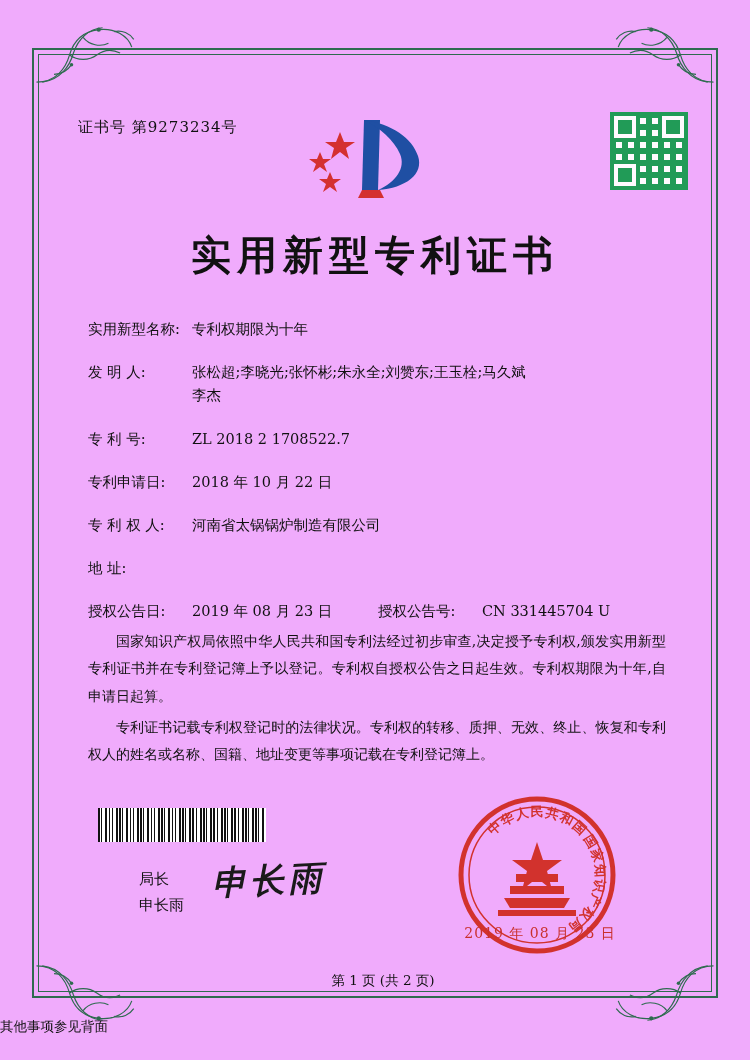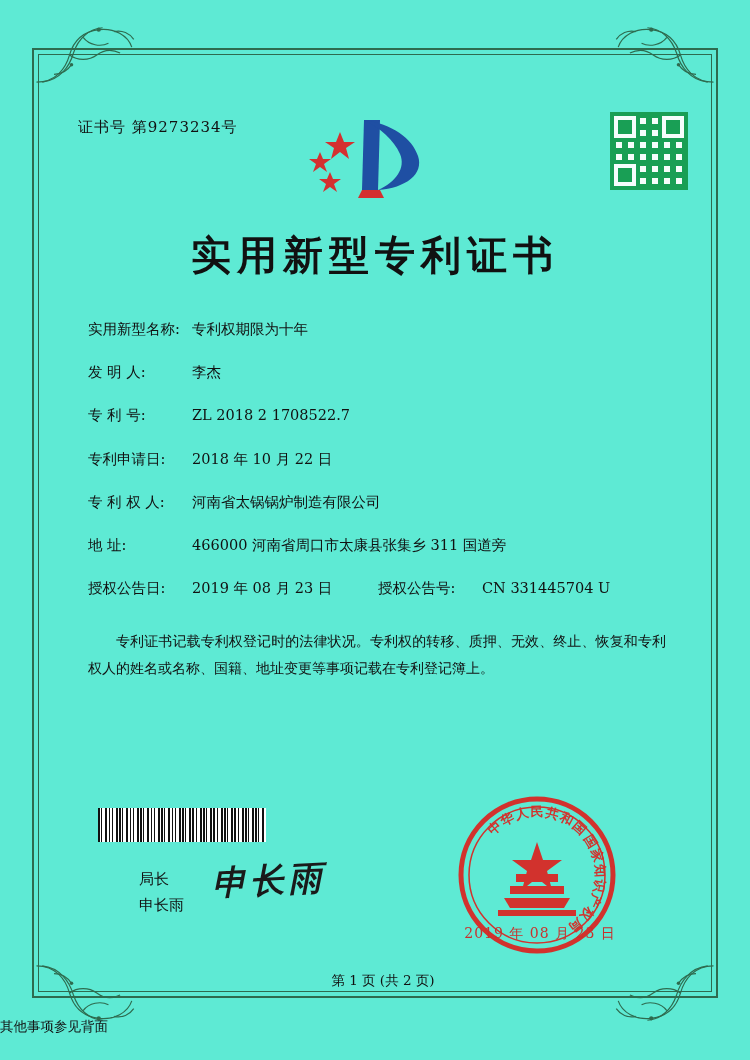--- a/index.html
+++ b/index.html
@@ -12,21 +12,21 @@
     height: 1060px;
     font-family: "DejaVu Serif", "Liberation Serif", serif;
     color: #111;
     position: relative;
     overflow: hidden;
   }
 
   .page {
     position: absolute;
     inset: 0;
-    background: #5eead4;
+    background: #f0abfc;
   }
 
   
   .border-outer {
     position: absolute;
     left: 32px;
     top: 48px;
     width: 686px;
     height: 950px;
     border: 2px solid #2e6b4f;
@@ -307,20 +307,21 @@
   <div class="fields">
 
     <div class="row">
       <div class="lbl">实用新型名称:</div>
       <div class="val">专利权期限为十年</div>
     </div>
 
     <div class="row">
       <div class="lbl">发 明 人:</div>
       <div class="val">
+        <span class="cont">张松超;李晓光;张怀彬;朱永全;刘赞东;王玉栓;马久斌</span>
         <span class="cont">李杰</span>
       </div>
     </div>
 
     <div class="row">
       <div class="lbl">专 利 号:</div>
       <div class="val">ZL 2018 2 1708522.7</div>
     </div>
 
     <div class="row">
@@ -328,36 +329,36 @@
       <div class="val">2018 年 10 月 22 日</div>
     </div>
 
     <div class="row">
       <div class="lbl">专 利 权 人:</div>
       <div class="val">河南省太锅锅炉制造有限公司</div>
     </div>
 
     <div class="row">
       <div class="lbl">地     址:</div>
-      <div class="val">466000 河南省周口市太康县张集乡 311 国道旁</div>
     </div>
 
     <div class="row-two">
       <div class="half a">
         <div class="lbl">授权公告日:</div>
         <div class="val">2019 年 08 月 23 日</div>
       </div>
       <div class="half b">
         <div class="lbl">授权公告号:</div>
         <div class="val">CN 331445704 U</div>
       </div>
     </div>
   </div>
 
   <div class="paras">
+    <p>国家知识产权局依照中华人民共和国专利法经过初步审查,决定授予专利权,颁发实用新型专利证书并在专利登记簿上予以登记。专利权自授权公告之日起生效。专利权期限为十年,自申请日起算。</p>
     <p>专利证书记载专利权登记时的法律状况。专利权的转移、质押、无效、终止、恢复和专利权人的姓名或名称、国籍、地址变更等事项记载在专利登记簿上。</p>
   </div>
 
   <div class="barcode"></div>
 
   <div class="sig-label">
     <div>局长</div>
     <div>申长雨</div>
   </div>
   <div class="sig-hand">申长雨</div>

